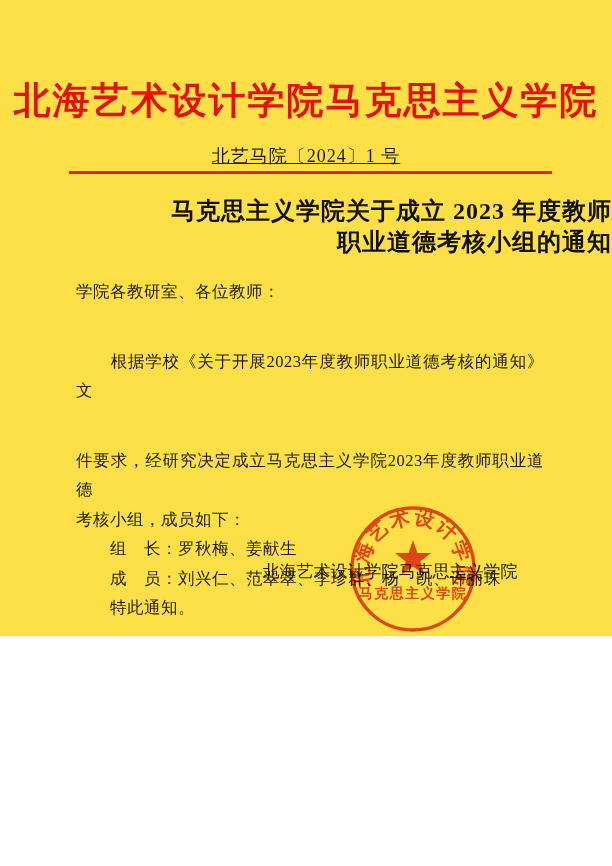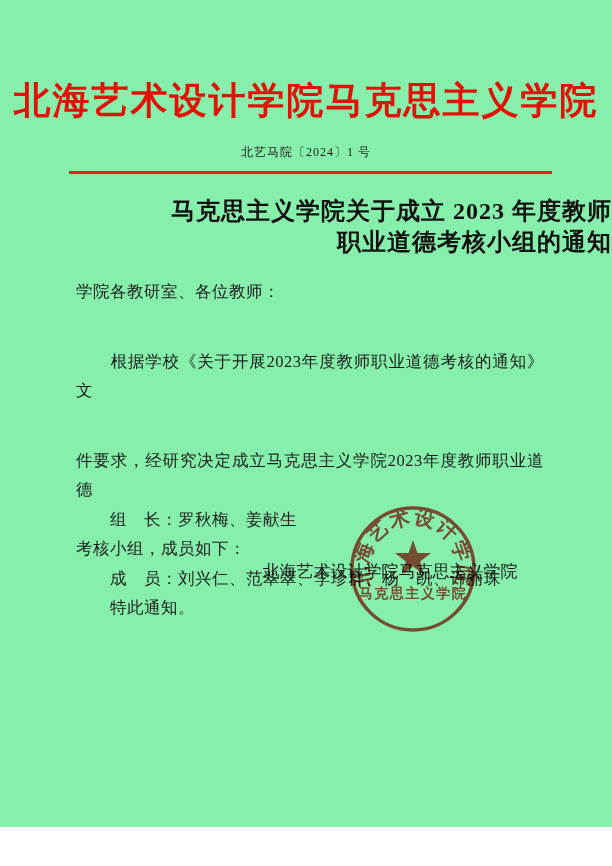--- a/index.html
+++ b/index.html
@@ -1,20 +1,20 @@
 <!DOCTYPE html>
 <html><head>
 <meta charset="utf-8">
 <style>
   html, body { margin: 0; padding: 0; background: #ffffff; }
   .page {
     position: relative;
     width: 612px;
-    height: 827px;
-    background: #86efac;
+    height: 636px;
+    background: #fde047;
     overflow: hidden;
     font-family: "Liberation Serif", serif;
     color: #1b1b1b;
   }
   .org-title {
     position: absolute;
     top: 76px;
     left: 0;
     width: 100%;
     text-align: center;
@@ -23,24 +23,25 @@
     font-weight: bold;
     letter-spacing: 2px;
     white-space: nowrap;
   }
   .doc-number {
     position: absolute;
     top: 144px;
     left: 0;
     width: 100%;
     text-align: center;
-    font-size: 12px;
+    font-size: 18px;
     letter-spacing: 1px;
     color: #1c1c1c;
     white-space: nowrap;
+    text-decoration: underline;
   }
   .red-rule {
     position: absolute;
     top: 171px;
     left: 69px;
     width: 483px;
     height: 3px;
     background: #e8201a;
   }
   .notice-title {
@@ -114,22 +115,22 @@
 
   <div class="notice-title">
     <div>马克思主义学院关于成立 2023 年度教师</div>
     <div>职业道德考核小组的通知</div>
   </div>
 
   <div class="body-text">
     <div class="body-line">学院各教研室、各位教师：</div>
     <div class="body-line justify">　　根据学校《关于开展2023年度教师职业道德考核的通知》文</div>
     <div class="body-line justify">件要求，经研究决定成立马克思主义学院2023年度教师职业道德</div>
+    <div class="body-line">考核小组，成员如下：</div>
     <div class="body-line">　　组　长：罗秋梅、姜献生</div>
-    <div class="body-line">考核小组，成员如下：</div>
     <div class="body-line">　　成　员：刘兴仁、范翠翠、李珍群、杨　凯、许丽珠</div>
     <div class="body-line">　　特此通知。</div>
   </div>
 
   <div class="signature-block">
     <div class="signature-org">北海艺术设计学院马克思主义学院</div>
   </div>
 
   <div class="stamp">
     <svg viewBox="0 0 136 136" xmlns="http://www.w3.org/2000/svg">

